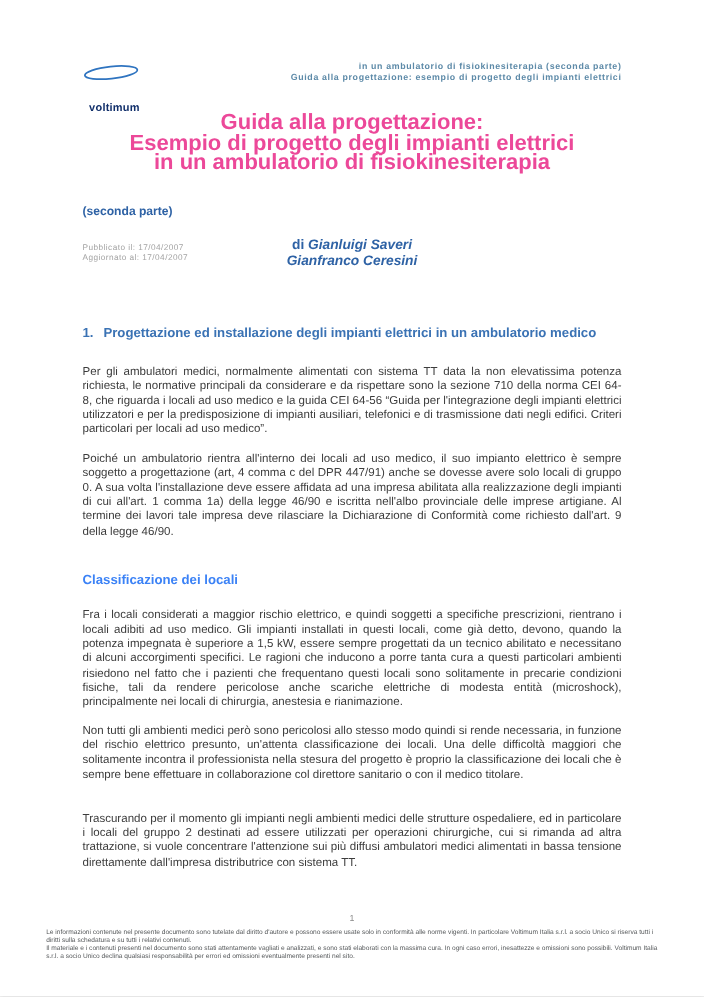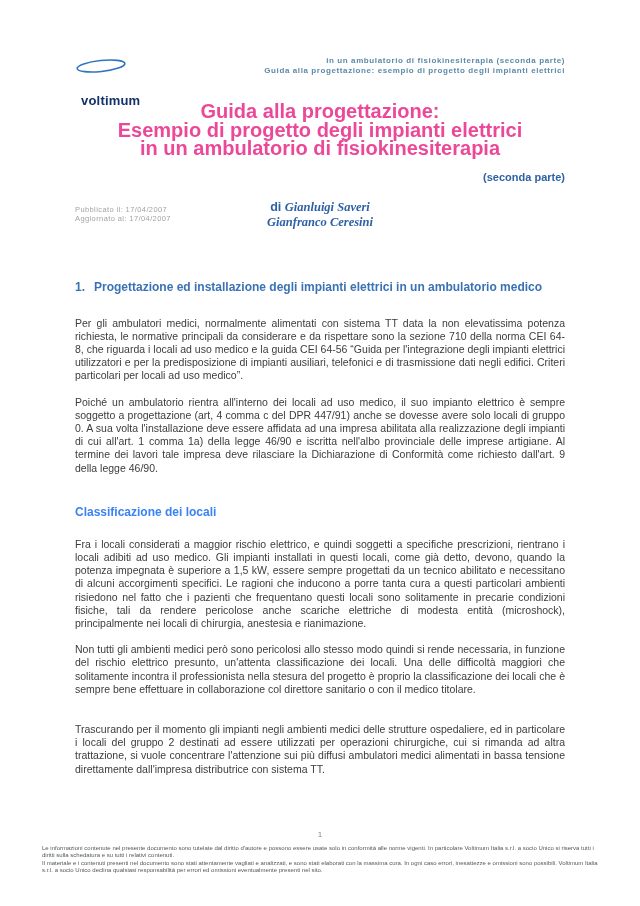--- a/index.html
+++ b/index.html
@@ -12,52 +12,52 @@
     color:#3f3f3f;
     overflow:hidden;
     box-shadow:0 0 4px rgba(0,0,0,.25);
   }
   .content { margin:0 75px; }
 
   
   .top-row { display:flex; align-items:flex-start; padding-top:56px; }
   .logo { position:relative; width:52px; height:16px; flex-shrink:0; margin-top:2px; }
   .logo-word {
-    font-size:13px; font-weight:bold; letter-spacing:.2px;
+    font-size:10px; font-weight:bold; letter-spacing:.2px;
     color:#12306b; position:absolute; left:6px; top:3px;margin-top:32px;
   }
   .logo-swoosh { position:absolute; left:0; top:0; width:52px; height:16px; }
   .doc-header {
     flex:1; text-align:right;
     font-size:8px; line-height:10px; letter-spacing:.6px;
     color:#5d8aa8; font-weight:bold;
   }
 
   
   .main-title {
     margin-top:26px; text-align:center;
     font-size:20px; line-height:18.5px; font-weight:bold;
     color:#ec4899;
   }
   .subtitle {
-    margin-top:13px; text-align:right;
+    margin-top:28px; text-align:left;
     font-size:11px; font-weight:bold; color:#2e62a5;
   }
 
   
   .meta-byline { position:relative; margin-top:17px; height:46px; }
   .meta {
     position:absolute; left:0; top:5px;
     font-size:7.5px; line-height:9.5px; letter-spacing:.4px; color:#a3a3a3;
   }
   .byline {
     text-align:center; font-size:12.5px; line-height:15px;
     font-weight:bold; color:#2e62a5;
   }
-  .byline .it { font-style:italic;font-family:Liberation Serif, serif; }
+  .byline .it { font-style:italic; }
 
   
   .h1 { display:flex; margin-top:34px; color:#3a72b4; font-weight:bold; font-size:12px; line-height:15px; }
   .h1-num { width:19px; flex-shrink:0; }
   .h1-text { flex:1; text-align:justify; }
 
   
   .para {
     margin-top:13px; font-size:10.5px; line-height:13.2px;
     text-align:justify; color:#3c3c3c;

